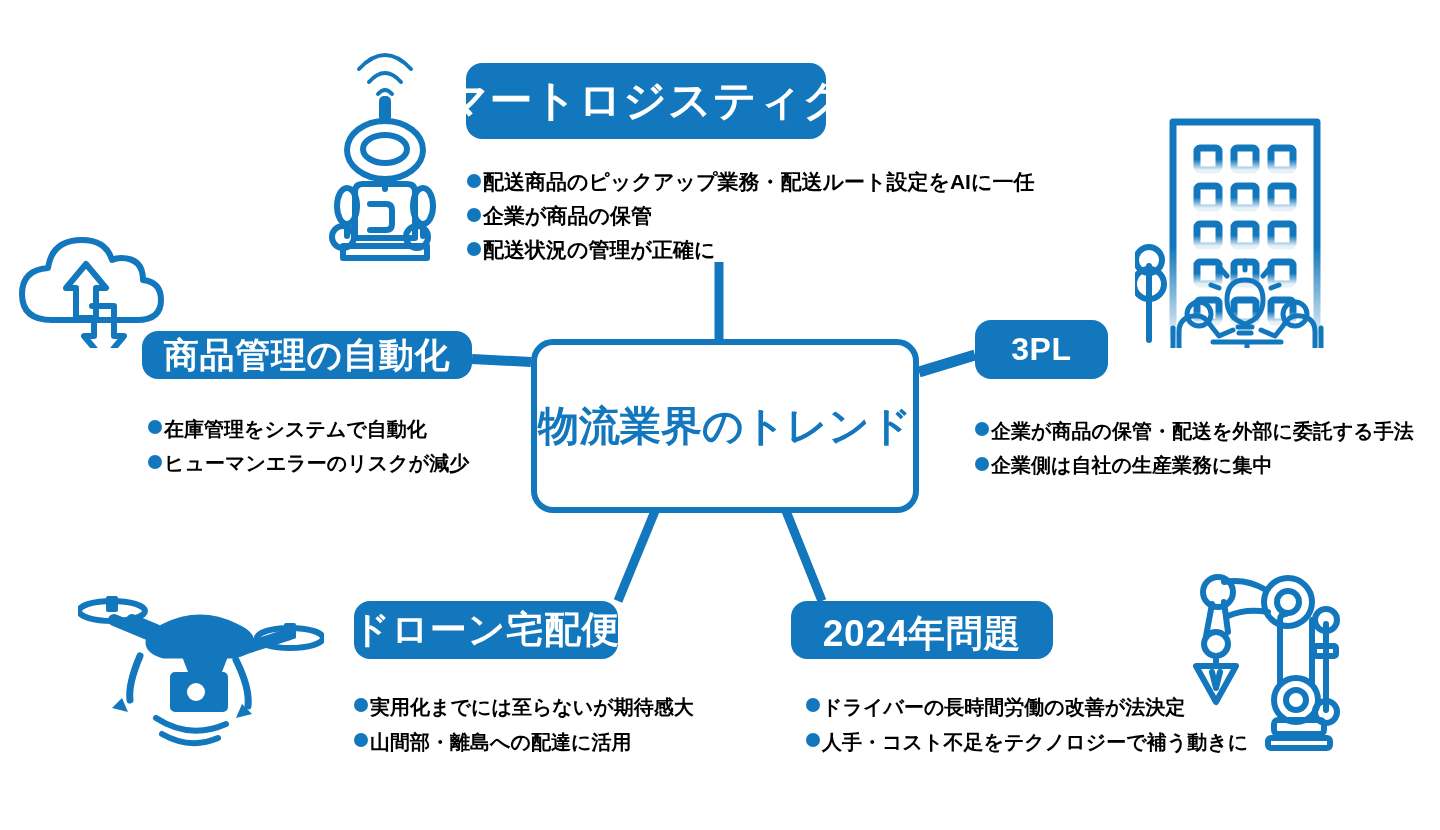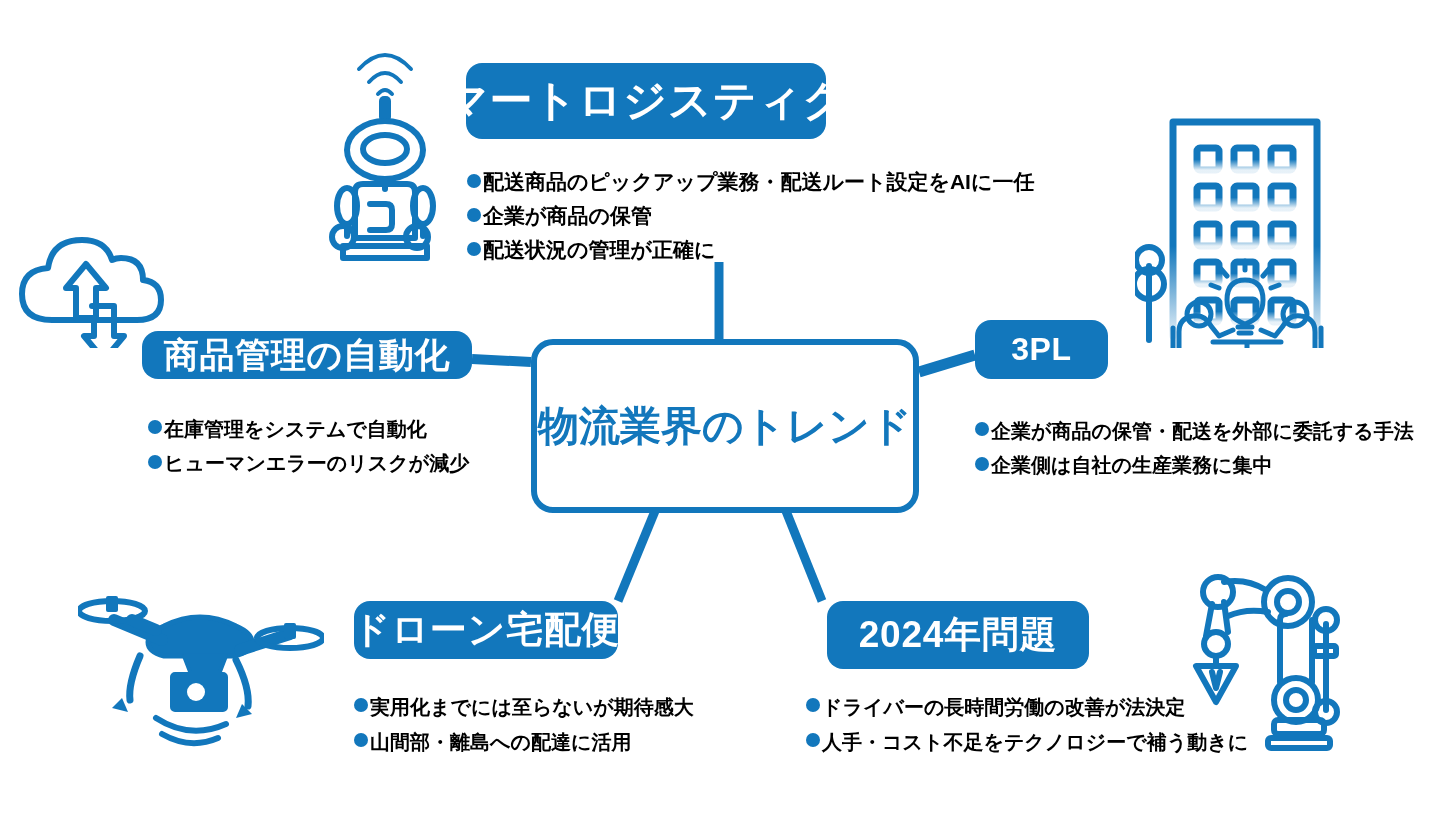--- a/index.html
+++ b/index.html
@@ -31,21 +31,21 @@
     justify-content:center;
     font-weight:700;
     letter-spacing:.02em;
     white-space:nowrap;
     box-sizing:border-box;
   }
   .pill.smart{ left:466px; top:63px;  width:360px; height:76px; font-size:43px;justify-content:center; }
   .pill.inv  { left:142px; top:331px; width:330px; height:48px; font-size:35px; }
   .pill.tpl  { left:975px; top:320px; width:133px; height:59px; font-size:32px; }
   .pill.drone{ left:354px; top:601px; width:264px; height:58px; font-size:37px; }
-  .pill.y2024{ left:827px; top:601px; width:262px; height:68px; font-size:37px; }
+  .pill.y2024{ left:791px; top:601px; width:262px; height:58px; font-size:37px;align-items:flex-end; }
 
   
   .center-node{
     position:absolute;
     left:531px; top:339px;
     width:388px; height:174px;
     border:6px solid #1277bc;
     border-radius:22px;
     background:#ffffff;
     box-sizing:border-box;

